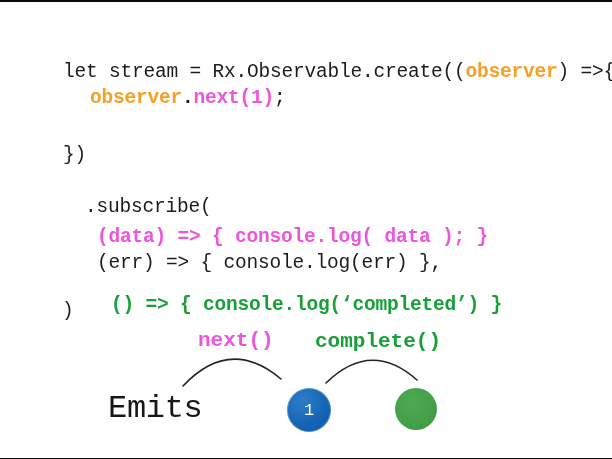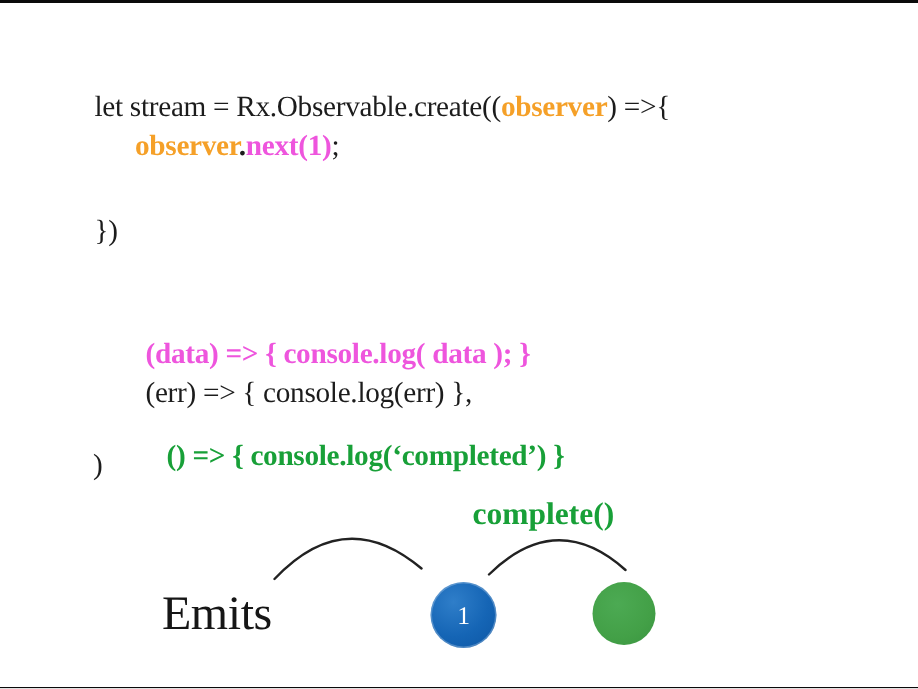--- a/index.html
+++ b/index.html
@@ -1,18 +1,18 @@
 <!DOCTYPE html>
 <html><head>
 <meta charset="utf-8">
 <style>
   html,body{margin:0;padding:0;background:#fff;}
   .slide{
     position:relative;width:612px;height:459px;background:#ffffff;
-    font-family:Liberation Serif, serif;overflow:hidden;
+    font-family:Liberation Mono, monospace;overflow:hidden;
   }
   .edge{position:absolute;left:0;width:612px;height:1.5px;background:#0a0a0a;}
   .edge-top{top:0;}
   .edge-bottom{bottom:0;}
   .cl{position:absolute;white-space:pre;font-size:19.5px;line-height:22px;color:#1c1c1c;letter-spacing:-0.2px;}
   .b{font-weight:bold;}
   .orange{color:#F5A028;font-weight:bold;}
   .magenta{color:#EE55DD;font-weight:bold;}
   .green{color:#18A038;font-weight:bold;}
   .diagram-label{position:absolute;font-size:21px;font-weight:bold;white-space:pre;}
@@ -39,25 +39,27 @@
 
 <div class="slide">
   <div class="edge edge-top"></div>
 
   <div class="cl" style="left:63px;top:61px;"><span>let stream = Rx.Observable.create((</span><span class="orange">observer</span><span>) =&gt;{</span></div>
 
   <div class="cl" style="left:90px;top:87px;"><span class="orange">observer</span><span class="b">.</span><span class="magenta">next(1)</span><span>;</span></div>
 
 
   <div class="cl" style="left:63px;top:144px;">})</div>
+  <div class="cl" style="left:85px;top:196px;">.subscribe(</div>
   <div class="cl magenta" style="left:97px;top:226px;">(data) =&gt; { console.log( data ); }</div>
   <div class="cl" style="left:97px;top:252px;">(err) =&gt; { console.log(err) },</div>
   <div class="cl green" style="left:111px;top:274px;margin-top:20px;">() =&gt; { console.log(‘completed’) }</div>
   <div class="cl" style="left:62px;top:300px;">)</div>
 
+  <div class="diagram-label lbl-next">next()</div>
   <div class="diagram-label lbl-complete">complete()</div>
 
   <svg class="arc arc1" width="110" height="44" viewBox="0 0 110 44">
     <path d="M5,38 Q52,-12 103,31" fill="none" stroke="#222222" stroke-width="1.6" stroke-linecap="round"></path>
   </svg>
   <svg class="arc arc2" width="100" height="40" viewBox="0 0 100 40">
     <path d="M4,33 Q49,-11 95,30" fill="none" stroke="#222222" stroke-width="1.6" stroke-linecap="round"></path>
   </svg>
 
   <div class="emits">Emits</div>

